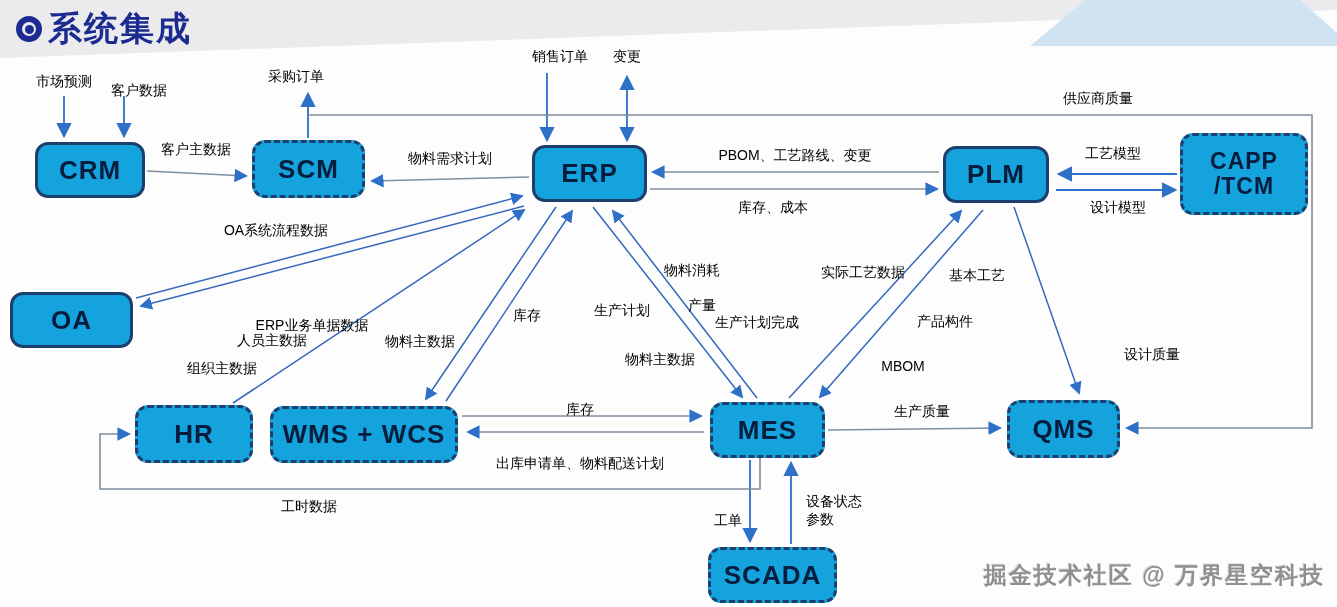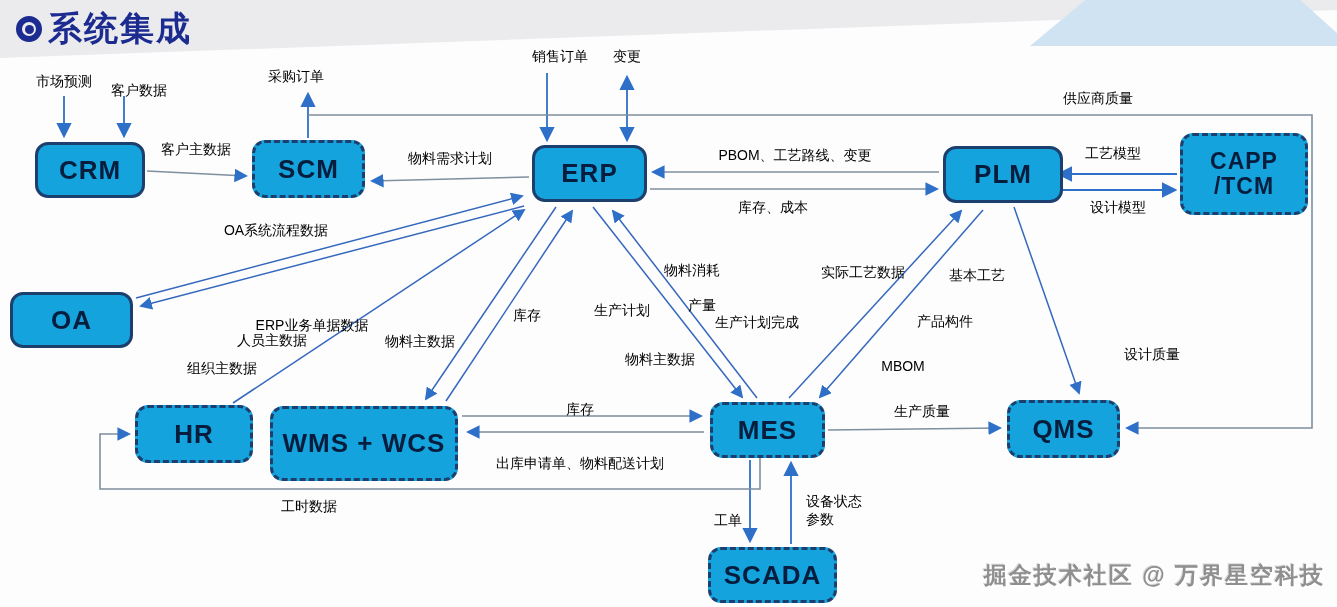--- a/index.html
+++ b/index.html
@@ -83,32 +83,32 @@
 
   <div class="node" style="left:35px;top:142px;width:110px;height:56px;">
       <span>CRM</span>
     </div>
   <div class="node dashed" style="left:252px;top:140px;width:113px;height:58px;">
       <span>SCM</span>
     </div>
   <div class="node" style="left:532px;top:145px;width:115px;height:57px;">
       <span>ERP</span>
     </div>
-  <div class="node" style="left:943px;top:146px;width:120px;height:57px;">
+  <div class="node" style="left:943px;top:146px;width:106px;height:57px;">
       <span>PLM</span>
     </div>
   <div class="node dashed small" style="left:1180px;top:133px;width:128px;height:82px;"><span>CAPP
 /TCM</span></div>
   <div class="node" style="left:10px;top:292px;width:123px;height:56px;">
       <span>OA</span>
     </div>
   <div class="node dashed" style="left:135px;top:405px;width:118px;height:58px;">
       <span>HR</span>
     </div>
-  <div class="node dashed" style="left:270px;top:406px;width:188px;height:75px;">
+  <div class="node dashed" style="left:270px;top:406px;width:188px;height:57px;">
       <span>WMS + WCS</span>
     </div>
   <div class="node dashed" style="left:710px;top:402px;width:115px;height:56px;">
       <span>MES</span>
     </div>
   <div class="node dashed" style="left:1007px;top:400px;width:113px;height:58px;">
       <span>QMS</span>
     </div>
   <div class="node dashed" style="left:708px;top:547px;width:129px;height:56px;">
       <span>SCADA</span>

